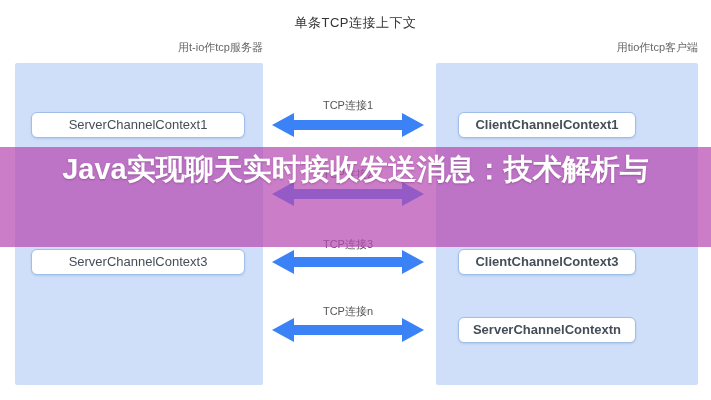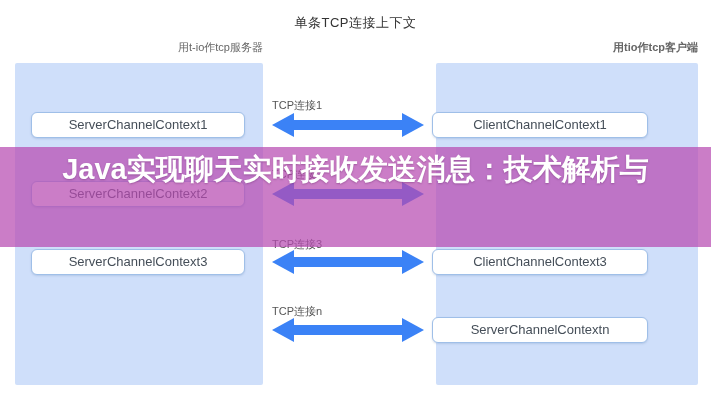--- a/index.html
+++ b/index.html
@@ -14,34 +14,34 @@
   .stage{
     position:relative;width:711px;height:400px;overflow:hidden;
     font-family:"Liberation Sans","DejaVu Sans",sans-serif;background:#ffffff;padding-left:28px;
   }
   .title{
     position:absolute;top:14px;left:0;width:711px;text-align:center;
     font-size:13px;color:#333333;letter-spacing:.5px;
   }
   .caption{position:absolute;top:40px;font-size:11px;color:#666666;text-align:right;}
   .caption.left{left:15px;width:248px;}
-  .caption.right{left:436px;width:262px;font-weight:bold;}
+  .caption.right{left:436px;width:262px;}
   .panel{position:absolute;top:63px;height:322px;background:var(--panel);border-radius:2px;}
   .panel.left{left:15px;width:248px;}
   .panel.right{left:436px;width:262px;}
   .box{
     position:absolute;height:26px;box-sizing:border-box;background:#ffffff;
     border:1px solid var(--box-border);border-radius:6px;
     font-size:13px;color:var(--box-text);text-align:center;line-height:24px;
     box-shadow:0 1px 2px rgba(100,130,180,.25);
   }
   .box.server{left:31px;width:214px;text-align:center;}
-  .box.client{left:432px;width:216px;}
+  .box.client{left:458px;width:178px;font-weight:bold;}
   .conn-label{
-    position:absolute;left:272px;width:152px;
+    position:absolute;left:272px;width:152px;text-align:center;
     font-size:11px;color:var(--label);
   }
   .arrow{position:absolute;left:272px;width:152px;height:24px;display:flex;align-items:center;}
   .arrow .head{width:0;height:0;border-top:12px solid transparent;border-bottom:12px solid transparent;}
   .arrow .head.l{border-right:22px solid var(--arrow);}
   .arrow .head.r{border-left:22px solid var(--arrow);}
   .arrow .bar{flex:1;height:10px;background:var(--arrow);}
   .banner{
     position:absolute;left:0;top:147px;width:711px;height:100px;z-index:10;
     background:var(--banner);
@@ -68,21 +68,20 @@
 
   <div class="box server" style="top:112px">ServerChannelContext1</div>
   <div class="box client" style="top:112px">ClientChannelContext1</div>
   <div class="conn-label" style="top:98px">TCP连接1</div>
   <div class="arrow" style="top:113px">
     <span class="head l"></span>
     <span class="bar"></span>
     <span class="head r"></span>
   </div>
 
-  <div class="box server" style="top:181px">ServerChannelContext2</div>
   <div class="conn-label" style="top:167px">TCP连接2</div>
   <div class="arrow" style="top:182px">
     <span class="head l"></span>
     <span class="bar"></span>
     <span class="head r"></span>
   </div>
 
   <div class="box server" style="top:249px">ServerChannelContext3</div>
   <div class="box client" style="top:249px">ClientChannelContext3</div>
   <div class="conn-label" style="top:237px">TCP连接3</div>

